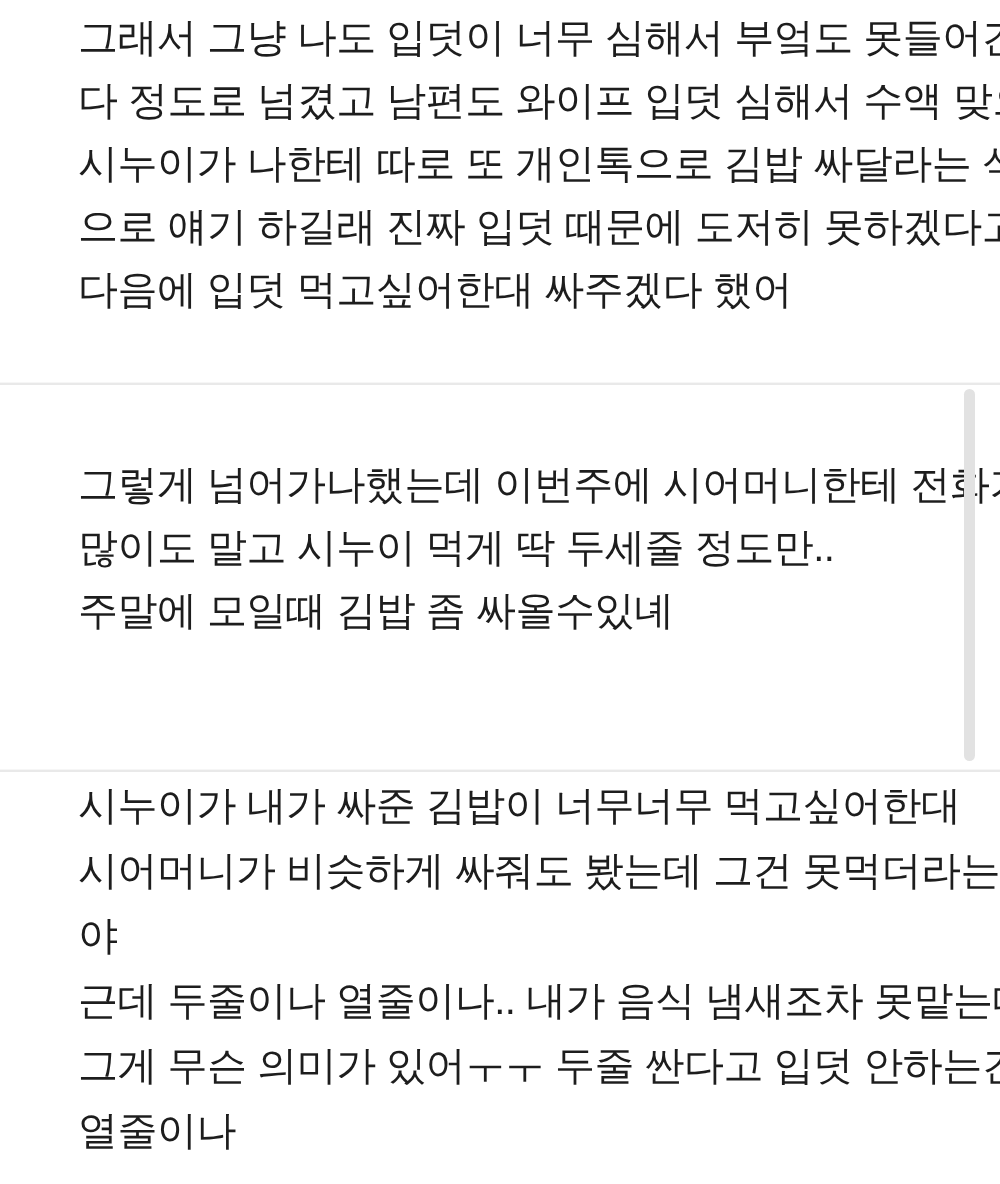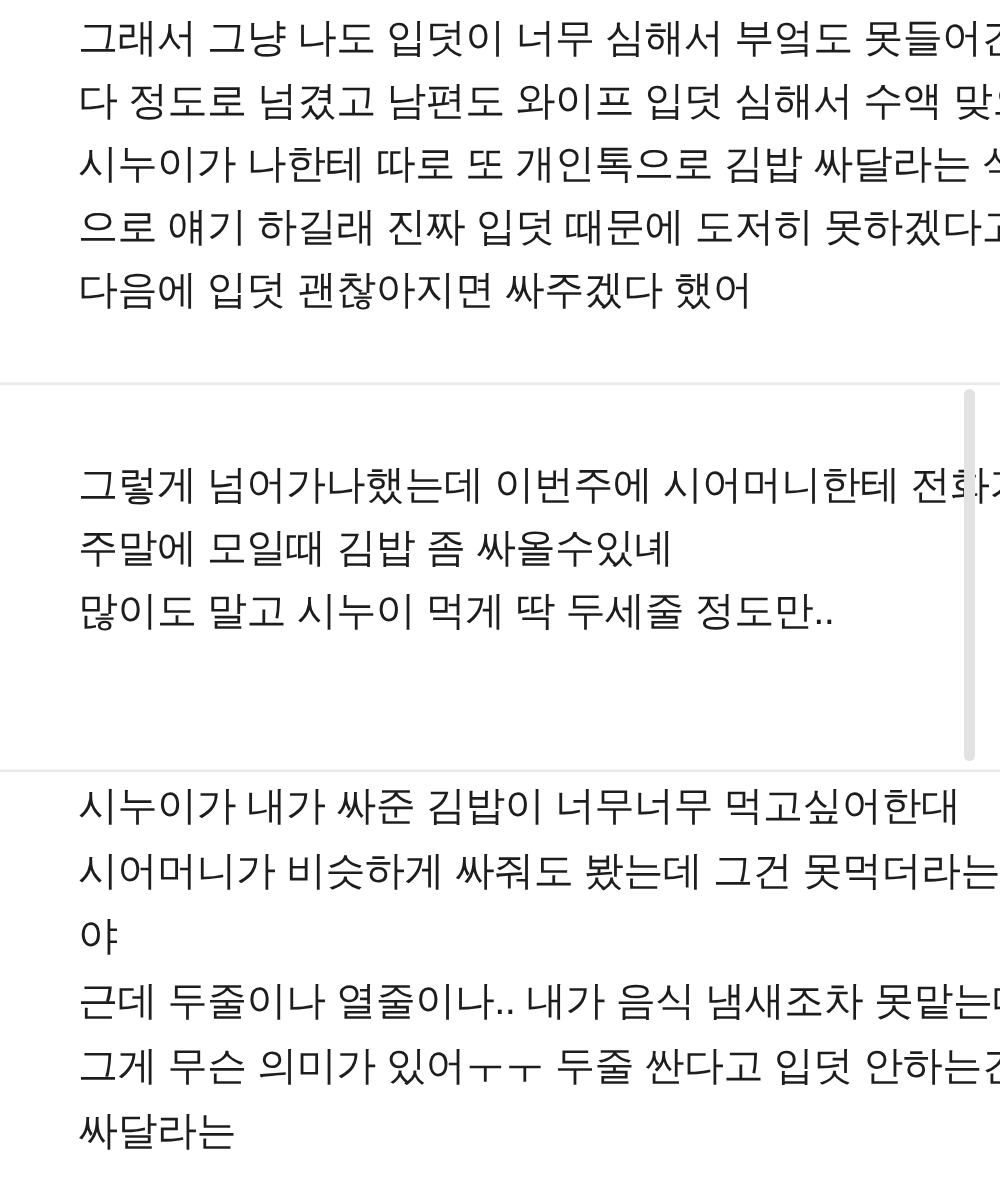--- a/index.html
+++ b/index.html
@@ -59,37 +59,37 @@
 </head>
 <body>
 
 <div class="canvas">
 
   <div class="post-section section-1">
     <div class="line">그래서 그냥 나도 입덧이 너무 심해서 부엌도 못들어간</div>
     <div class="line">다 정도로 넘겼고 남편도 와이프 입덧 심해서 수액 맞으</div>
     <div class="line">시누이가 나한테 따로 또 개인톡으로 김밥 싸달라는 식</div>
     <div class="line">으로 얘기 하길래 진짜 입덧 때문에 도저히 못하겠다고</div>
-    <div class="line">다음에 입덧 괜찮아지면 싸주겠다 했어</div>
+    <div class="line">다음에 입덧 먹고싶어한대 싸주겠다 했어</div>
   </div>
 
   <div class="divider divider-1"></div>
 
   <div class="post-section section-2">
     <div class="line">그렇게 넘어가나했는데 이번주에 시어머니한테 전화가</div>
+    <div class="line">많이도 말고 시누이 먹게 딱 두세줄 정도만..</div>
     <div class="line">주말에 모일때 김밥 좀 싸올수있녜</div>
-    <div class="line">많이도 말고 시누이 먹게 딱 두세줄 정도만..</div>
   </div>
 
   <div class="divider divider-2"></div>
 
   <div class="post-section section-3">
     <div class="line">시누이가 내가 싸준 김밥이 너무너무 먹고싶어한대</div>
     <div class="line">시어머니가 비슷하게 싸줘도 봤는데 그건 못먹더라는거</div>
     <div class="line">야</div>
     <div class="line">근데 두줄이나 열줄이나.. 내가 음식 냄새조차 못맡는데</div>
     <div class="line">그게 무슨 의미가 있어ㅜㅜ 두줄 싼다고 입덧 안하는건</div>
-    <div class="line">싸달라는</div>
+    <div class="line">열줄이나</div>
   </div>
 
   <div class="scrollbar-thumb"></div>
 
 </div>
 
 </body></html>

